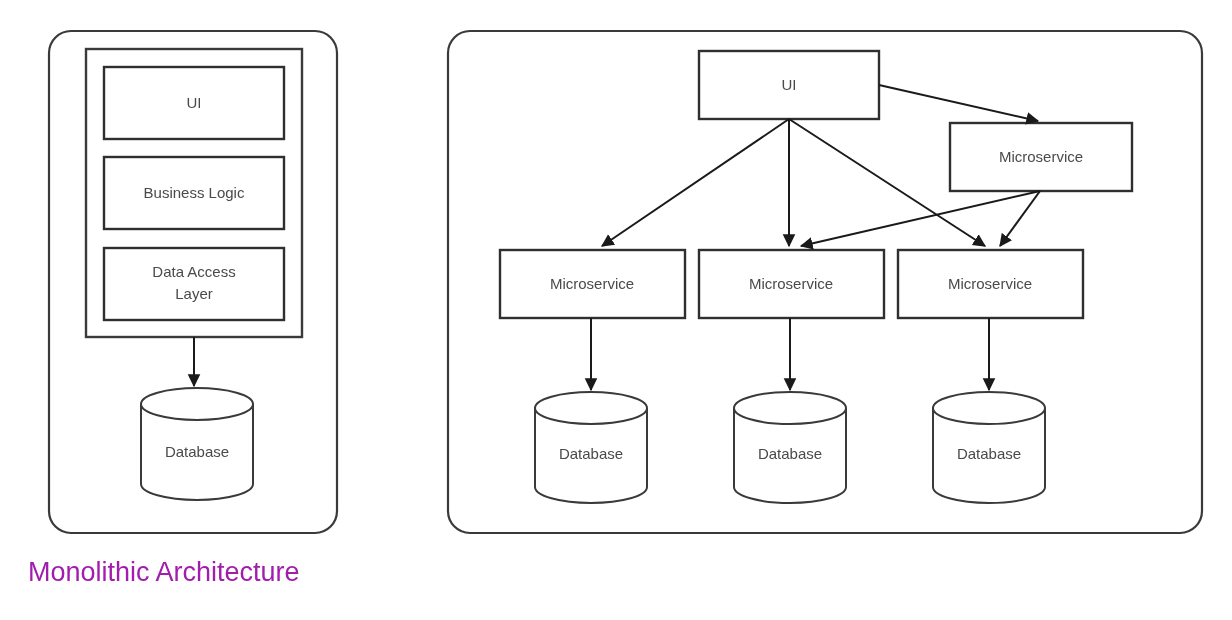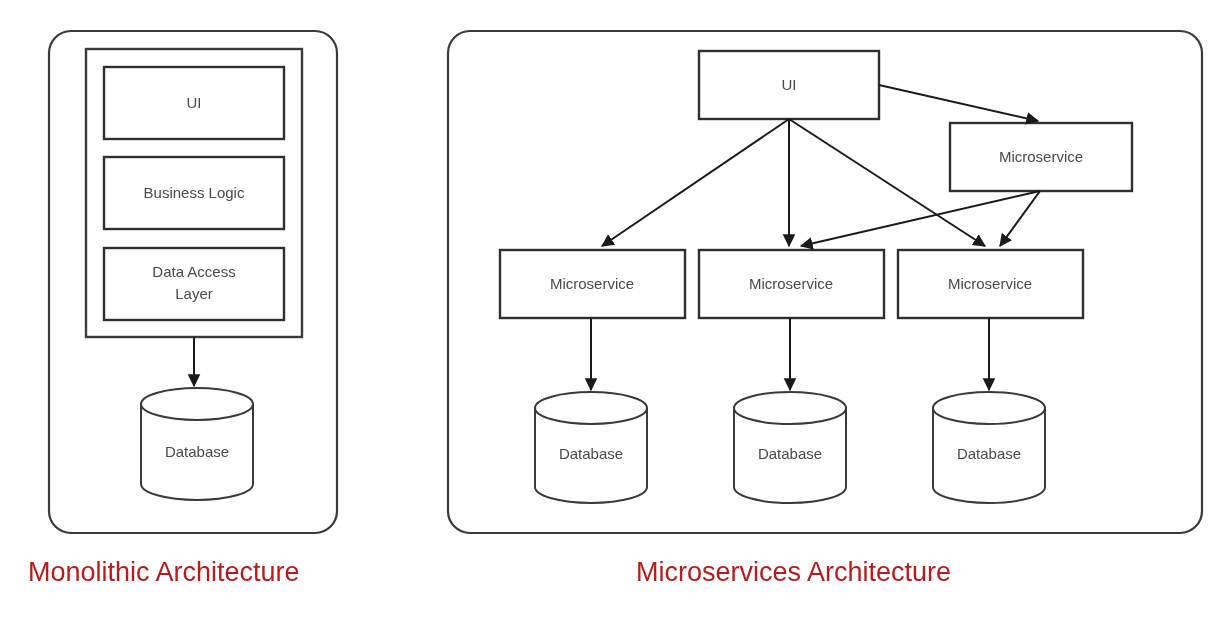--- a/index.html
+++ b/index.html
@@ -69,21 +69,21 @@
     font-family: "Liberation Sans", sans-serif;
     font-size: 15px;
     fill: #4a4a4a;
     text-anchor: middle;
     dominant-baseline: middle;
   }
   .caption-text {
     position: absolute;
     font-family: "Liberation Sans", sans-serif;
     font-size: 27px;
-    color: #b91c1c;
+    color: #a21caf;
     white-space: nowrap;
     letter-spacing: 0px;
   }
   #caption-monolith {
     left: 28px;
     top: 557px;
   }
   #caption-microservices {
     left: 636px;
     top: 557px;
@@ -189,15 +189,14 @@
       <g>
         <path class="cyl-body" d="M 933 408 L 933 487 A 56 16 0 0 0 1045 487 L 1045 408"></path>
         <ellipse class="cyl-top" cx="989" cy="408" rx="56" ry="16"></ellipse>
         <text class="db-label" x="989" y="455">Database</text>
       </g>
     </g>
   </svg>
 
   <div class="caption-text" id="caption-monolith">Monolithic Architecture</div>
 
-  <div class="caption-text" id="caption-microservices">Microservices Architecture</div>
 
 </div>
 
 </body></html>

